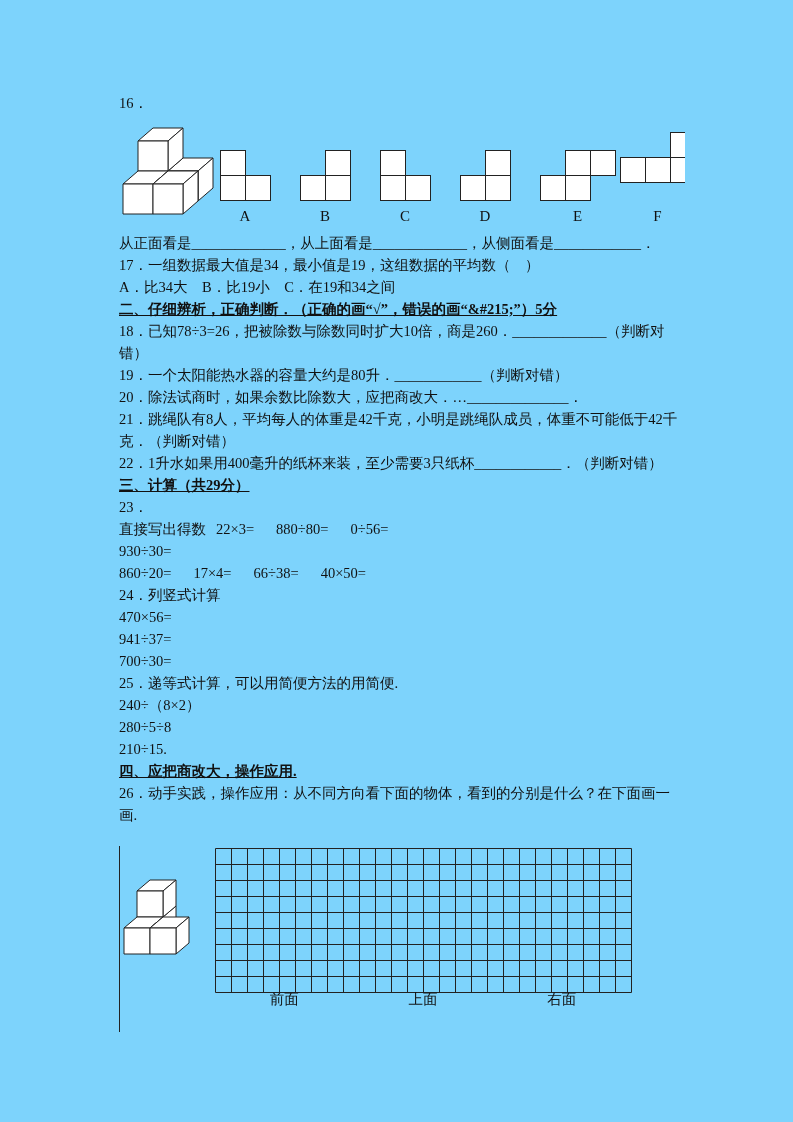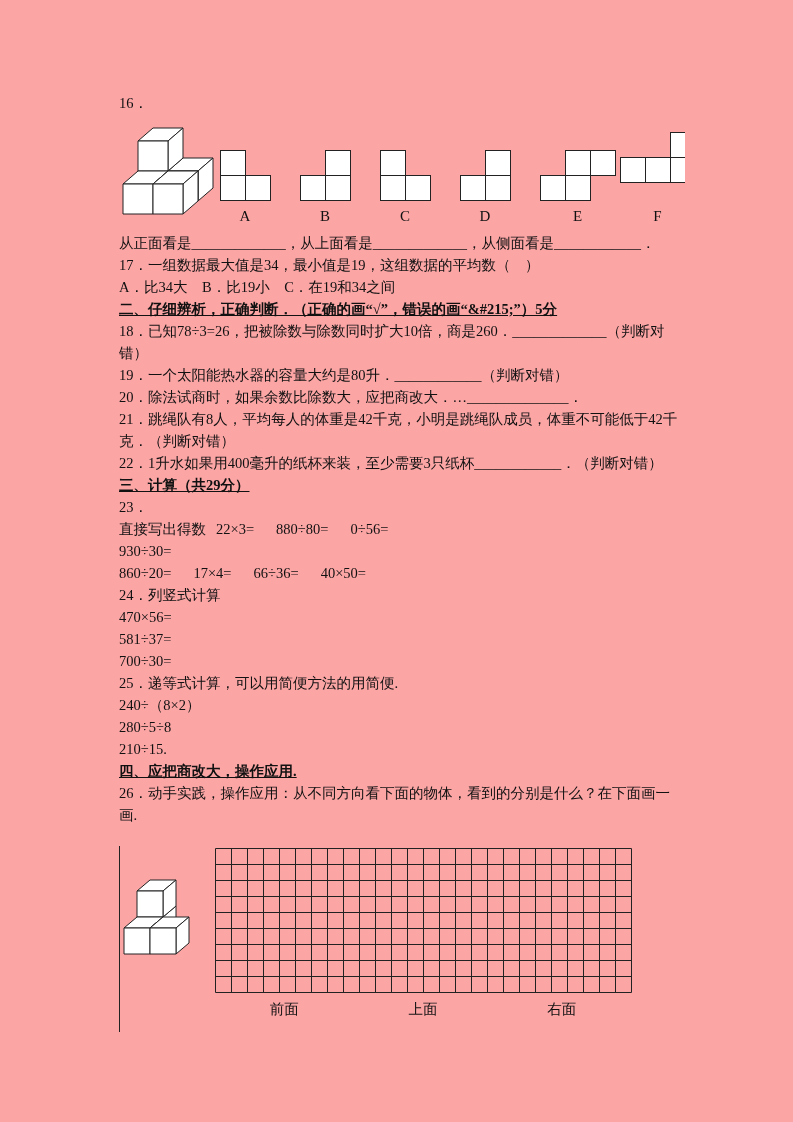--- a/index.html
+++ b/index.html
@@ -1,33 +1,33 @@
 <!DOCTYPE html>
 <html><head>
 <meta charset="utf-8">
 <style>
   html,body { margin:0; padding:0; background:#ffffff; }
   .page {
-    position:relative; width:793px; height:1122px; background:#fca5a5;
+    position:relative; width:793px; height:1122px; background:#7dd3fc;
     font-family:"Liberation Serif","DejaVu Serif",serif;
     font-size:14.5px; color:#111111; overflow:hidden;
   }
   .content { position:absolute; left:119px; top:92px; width:566px; }
   p.line { margin:0; line-height:22px; white-space:pre-wrap; }
   .h { font-weight:bold; }
   .mt { margin-top:16px;text-decoration:underline; }
   .fig16 { display:flex; align-items:flex-start; margin:10px 0 2px 0; height:106px; }
   .fig16 svg { display:block; }
   .q23label { display:inline-block; width:97px; }
   .expr { display:inline-block; margin-right:22px; }
   .q26fig { position:relative; margin-top:22px; height:190px; }
   .vline { position:absolute; left:0; top:-2px; width:1px; height:186px; background:#222222; }
   .cube26 { position:absolute; left:2px; top:18px; }
   .grid26 { position:absolute; left:96px; top:0; }
-  .gridlabels { position:absolute; left:96px; top:150px; width:416px; display:flex; }
+  .gridlabels { position:absolute; left:96px; top:140px; width:416px; display:flex; }
   .gridlabels span { flex:1; text-align:center; line-height:22px; }
 </style>
 </head>
 <body>
 
 <div class="page">
   <div class="content">
 
     <p class="line">16．</p>
 
@@ -88,25 +88,25 @@
     <p class="line">18．已知78÷3=26，把被除数与除数同时扩大10倍，商是260．_____________（判断对错）</p>
     <p class="line">19．一个太阳能热水器的容量大约是80升．____________（判断对错）</p>
     <p class="line">20．除法试商时，如果余数比除数大，应把商改大．…______________．</p>
     <p class="line">21．跳绳队有8人，平均每人的体重是42千克，小明是跳绳队成员，体重不可能低于42千克．（判断对错）</p>
     <p class="line">22．1升水如果用400毫升的纸杯来装，至少需要3只纸杯____________．（判断对错）</p>
 
     <p class="line h mt">三、计算（共29分）</p>
     <p class="line">23．</p>
     <p class="line"><span class="q23label">直接写出得数</span><span class="expr">22×3=</span><span class="expr">880÷80=</span><span class="expr">0÷56=</span></p>
     <p class="line"><span class="expr">930÷30=</span></p>
-    <p class="line"><span class="expr">860÷20=</span><span class="expr">17×4=</span><span class="expr">66÷36=</span><span class="expr">40×50=</span></p>
+    <p class="line"><span class="expr">860÷20=</span><span class="expr">17×4=</span><span class="expr">66÷38=</span><span class="expr">40×50=</span></p>
 
     <p class="line">24．列竖式计算</p>
     <p class="line">470×56=</p>
-    <p class="line">581÷37=</p>
+    <p class="line">941÷37=</p>
     <p class="line">700÷30=</p>
 
     <p class="line">25．递等式计算，可以用简便方法的用简便.</p>
     <p class="line">240÷（8×2）</p>
     <p class="line">280÷5÷8</p>
     <p class="line">210÷15.</p>
 
     <p class="line h mt">四、应把商改大，操作应用.</p>
     <p class="line">26．动手实践，操作应用：从不同方向看下面的物体，看到的分别是什么？在下面画一画.</p>
 

